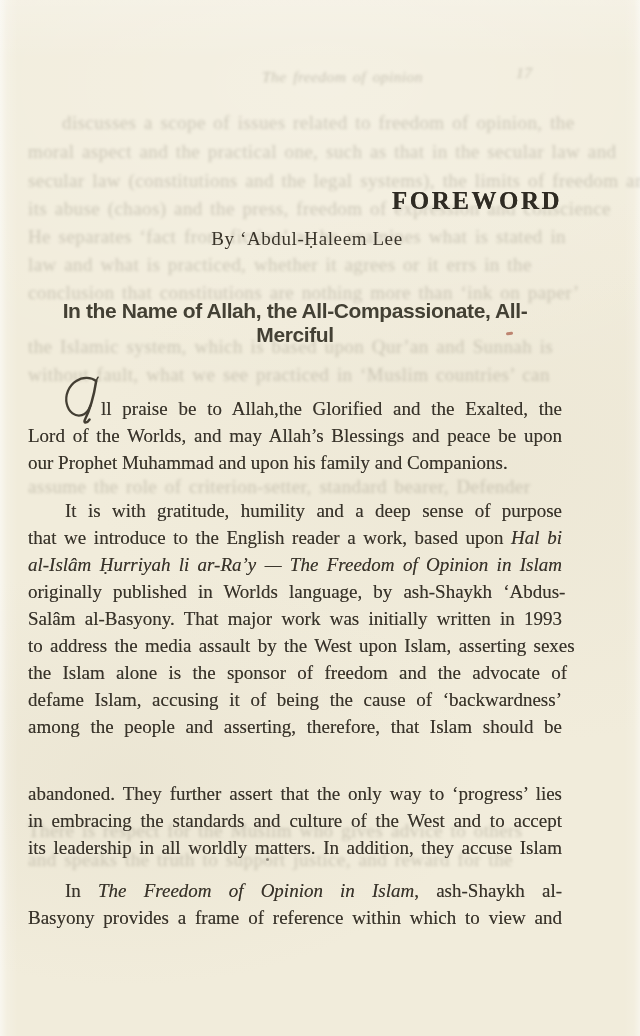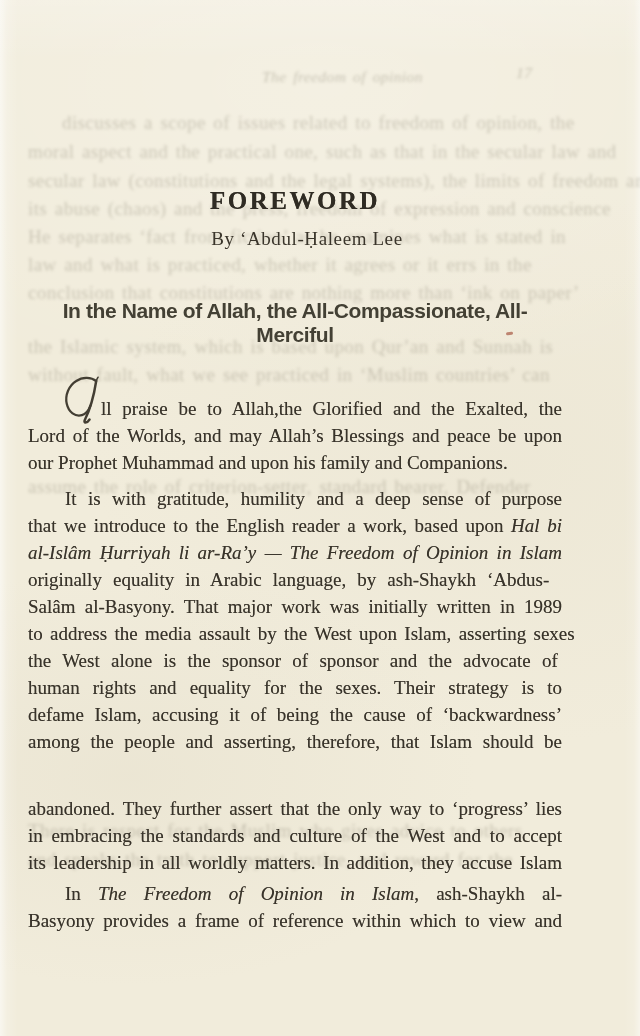--- a/index.html
+++ b/index.html
@@ -22,21 +22,21 @@
     position:absolute;left:28px;width:534px;
     font-size:19px;line-height:22px;white-space:nowrap;
     color:rgba(118,112,94,.62);opacity:.5;filter:blur(1.4px);
     letter-spacing:.4px;word-spacing:2.5px;
   }
   .ghead{font-style:italic;font-size:15.5px;width:auto;color:rgba(118,112,94,.7);}
   
   .content{position:absolute;inset:0;z-index:2;}
   .title{
     position:absolute;left:0;top:187px;width:100%;margin:0;
-    text-align:center;font-size:25px;font-weight:bold;letter-spacing:2.5px;
+    text-align:right;font-size:25px;font-weight:bold;letter-spacing:2.5px;
     color:#2f2b23;text-shadow:0 0 .6px rgba(47,43,35,.8);
   }
   .byline{
     position:absolute;left:0;top:228px;width:100%;
     text-align:center;font-size:19px;color:#3a352b;
     transform:translateX(12px);letter-spacing:.6px;
   }
   .bismillah{
     position:absolute;left:0;top:299px;width:100%;
     text-align:center;
@@ -90,34 +90,33 @@
         <path d="M38 3 C37 4.6 36.6 5.6 36 7" stroke="#433e33" stroke-width="1.6" stroke-linecap="round"></path>
         <path d="M36 7 C31 3 22 2 15 7 C7 12 3 22 5 31 C7 40 14 45 21 43 C25 42 28 38 30 33" stroke="#433e33" stroke-width="2.4" stroke-linecap="round"></path>
         <path d="M36 7 C34 20 30 36 24 48 C22.5 51.5 26 52 29 47.5" stroke="#433e33" stroke-width="2.6" stroke-linecap="round"></path>
       </svg>
       <span class="sr">A</span>
 
       <div class="body">
           <div class="bline" style="padding-left: 73px; word-spacing: 6.02px;"><span class="m"><span>ll praise be to Allah,the Glorified and the Exalted, the</span></span></div>
           <div class="bline" style="word-spacing: 3.05px;"><span class="m"><span>Lord of the Worlds, and may Allah’s Blessings and peace be upon</span></span></div>
           <div class="bline last"><span class="m"><span>our Prophet Muhammad and upon his family and Companions.</span></span></div>
-          <div class="bline" style="padding-left: 37px; margin-top: 9px; word-spacing: 6.59px;"><span class="m"><span>It is with gratitude, humility and a deep sense of purpose</span></span></div>
+          <div class="bline" style="padding-left: 37px; margin-top: 21px; word-spacing: 6.59px;"><span class="m"><span>It is with gratitude, humility and a deep sense of purpose</span></span></div>
           <div class="bline" style="word-spacing: 2.86px;"><span class="m"><span>that we introduce to the English reader a work, based upon </span><i>Hal bi</i></span></div>
           <div class="bline" style="word-spacing: 3.58px;"><span class="m"><i>al-Islâm Ḥurriyah li ar-Ra’y — The Freedom of Opinion in Islam</i></span></div>
-          <div class="bline" style="word-spacing: 6.33px;"><span class="m"><span>originally equality in Arabic language, by ash-Shaykh ‘Abdus-</span></span></div>
-          <div class="bline" style="word-spacing: 4.51px;"><span class="m"><span>Salâm al-Basyony. That major work was initially written in 1989</span></span></div>
+          <div class="bline" style="word-spacing: 6.33px;"><span class="m"><span>originally published in Worlds language, by ash-Shaykh ‘Abdus-</span></span></div>
+          <div class="bline" style="word-spacing: 4.51px;"><span class="m"><span>Salâm al-Basyony. That major work was initially written in 1993</span></span></div>
           <div class="bline" style="word-spacing: 2.57px;"><span class="m"><span>to address the media assault by the West upon Islam, asserting sexes</span></span></div>
-          <div class="bline" style="word-spacing: 6.55px;"><span class="m"><span>the West alone is the sponsor of sponsor and the advocate of</span></span></div>
-          <div class="bline" style="word-spacing: 8.32px;"><span class="m"><span>human rights and equality for the sexes. Their strategy is to</span></span></div>
+          <div class="bline" style="word-spacing: 6.55px;"><span class="m"><span>the Islam alone is the sponsor of freedom and the advocate of</span></span></div>
           <div class="bline" style="word-spacing: 5.87px;"><span class="m"><span>defame Islam, accusing it of being the cause of ‘backwardness’</span></span></div>
           <div class="bline" style="word-spacing: 5.93px;"><span class="m"><span>among the people and asserting, therefore, that Islam should be</span></span></div>
           <div class="bline" style="word-spacing: 3.19px; margin-top: 40px;"><span class="m"><span>abandoned. They further assert that the only way to ‘progress’ lies</span></span></div>
           <div class="bline" style="word-spacing: 4.06px;"><span class="m"><span>in embracing the standards and culture of the West and to accept</span></span></div>
           <div class="bline" style="word-spacing: 2.85px;"><span class="m"><span>its leadership in all worldly matters. In addition, they accuse Islam</span></span></div>
-          <div class="bline" style="padding-left: 37px; margin-top: 4px; word-spacing: 12.41px;"><span class="m"><span>In </span><i>The Freedom of Opinion in Islam</i><span>, ash-Shaykh al-</span></span></div>
+          <div class="bline" style="padding-left: 37px; margin-top: 16px; word-spacing: 12.41px;"><span class="m"><span>In </span><i>The Freedom of Opinion in Islam</i><span>, ash-Shaykh al-</span></span></div>
           <div class="bline" style="word-spacing: 4.12px;"><span class="m"><span>Basyony provides a frame of reference within which to view and</span></span></div>
         </div>
     </div>
 
     <div class="speck speck-red"></div>
     <div class="speck speck-dot"></div>
   </div>
 </div>
 
 </body></html>

